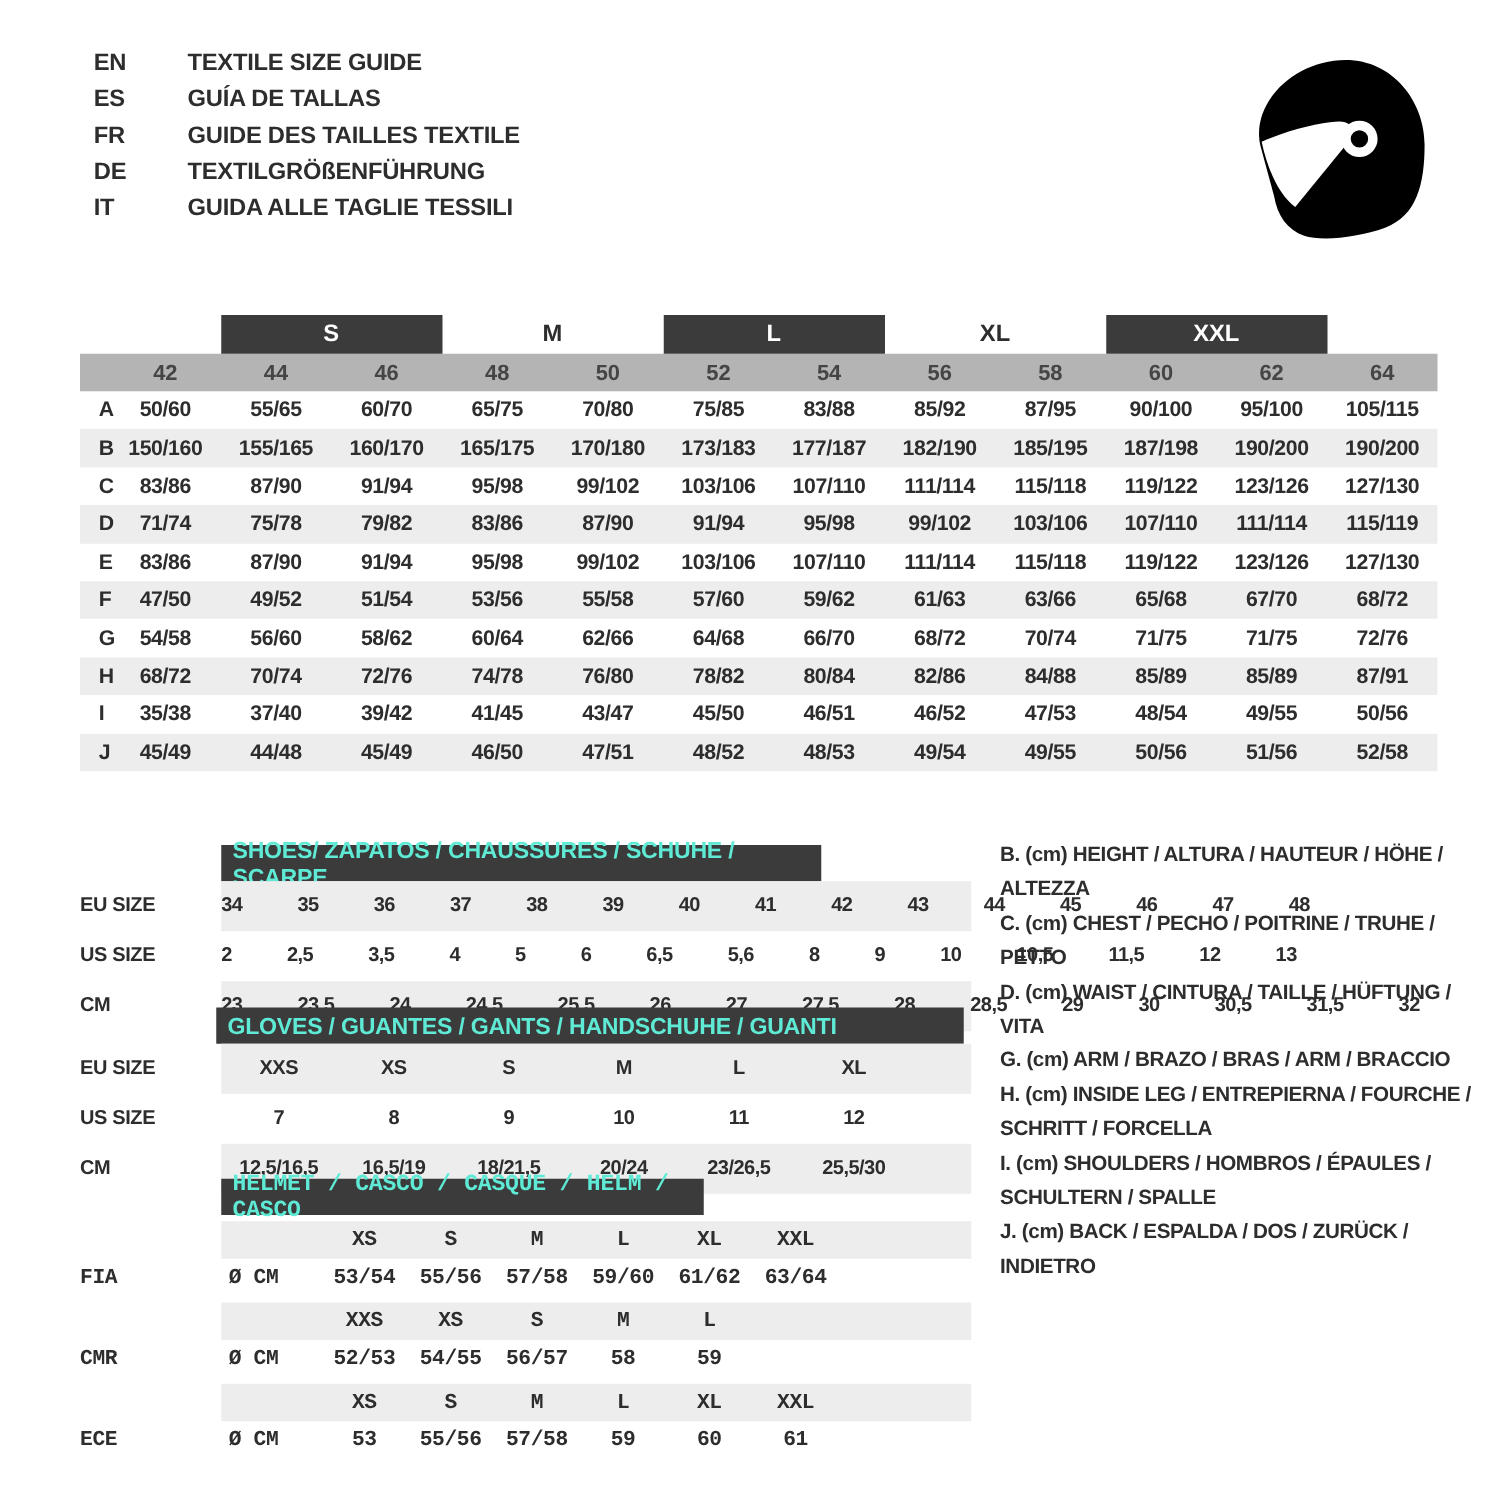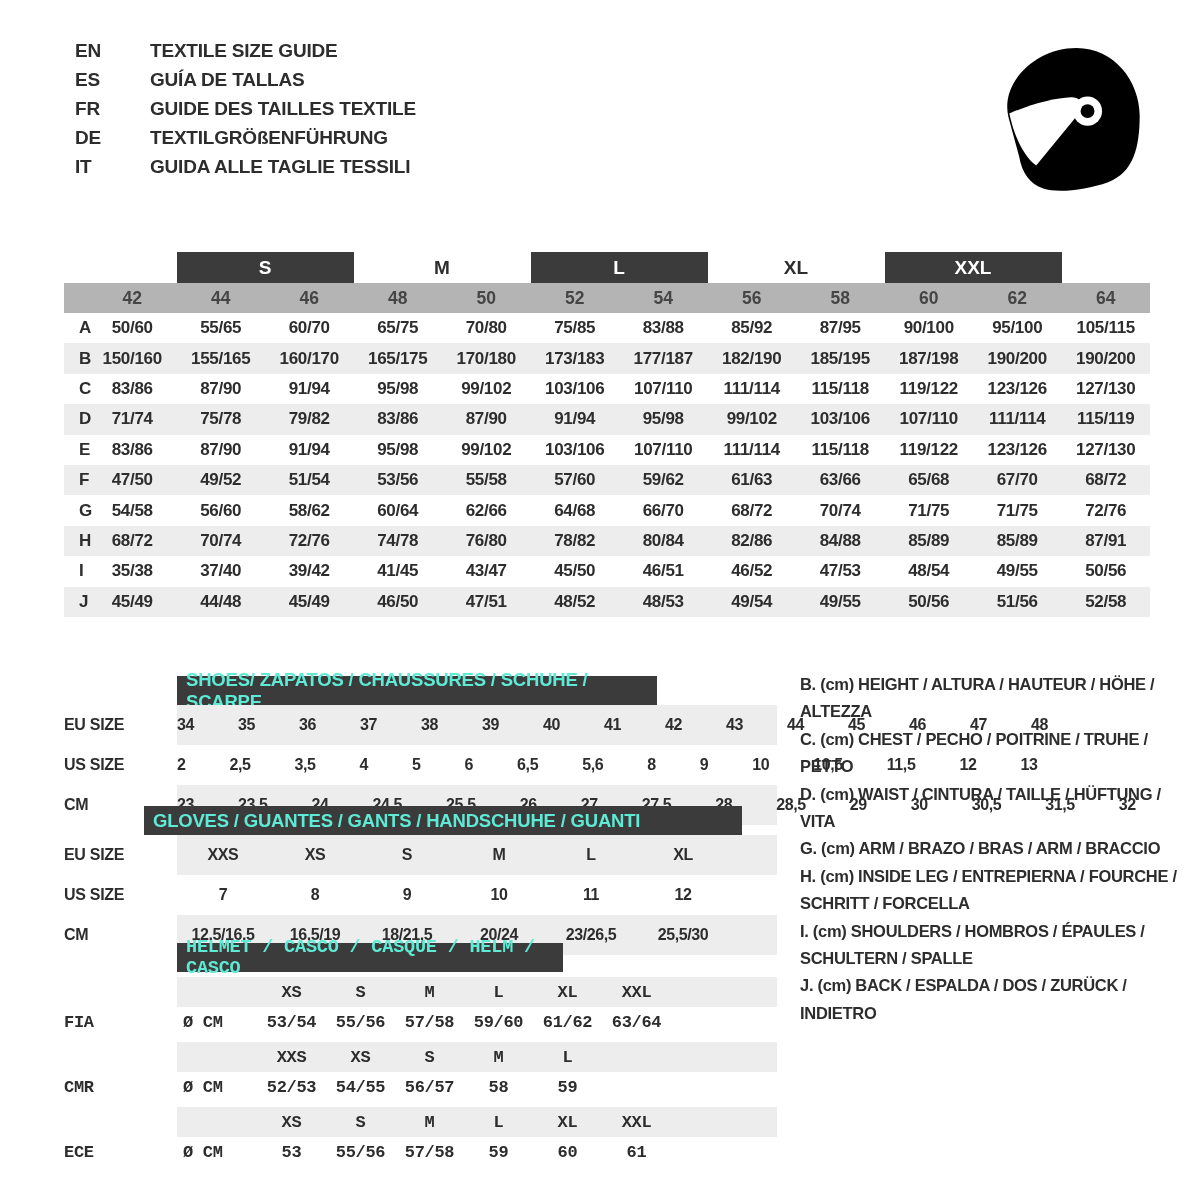--- a/index.html
+++ b/index.html
@@ -35,21 +35,21 @@
   .lt-row{display:flex;height:40px;font-weight:bold;font-size:16px;}
   .lt-label{width:113px;display:flex;align-items:center;letter-spacing:-0.3px;}
   .lt-content{width:600px;display:grid;}
   .striped > div:nth-of-type(odd) .lt-content{background:var(--stripe);}
   .lt-content .cell{display:flex;align-items:center;justify-content:center;letter-spacing:-0.4px;}
   
   .shoes{position:absolute;left:64px;top:676px;width:713px;}
   .shoes .banner{margin-left:113px;width:480px;}
   .shoes .lt-content{grid-template-columns:repeat(15,1fr);gap:44px;}
   .gloves{position:absolute;left:64px;top:806px;width:713px;}
-  .gloves .banner{margin-left:80px;width:598px;}
+  .gloves .banner{margin-left:109px;width:598px;}
   .gloves .lt-content{grid-template-columns:repeat(6,92px) 1fr;}
   .helmet-sec{position:absolute;left:64px;top:943px;width:713px;font-family:Liberation Mono, monospace;}
   .helmet-sec .banner{margin-left:113px;width:386px;}
   .h-section{margin-top:5px;}
   .h-row{display:flex;height:30px;font-weight:bold;font-size:17px;}
   .h-row .lt-label{width:113px;}
   .h-content{width:600px;display:grid;grid-template-columns:80px repeat(6,69px) 1fr;}
   .h-content .cell{display:flex;align-items:center;justify-content:center;letter-spacing:-0.3px;}
   .h-content .unit{justify-content:flex-start;padding-left:6px;}
   .h-sizes .h-content{background:var(--stripe);}

